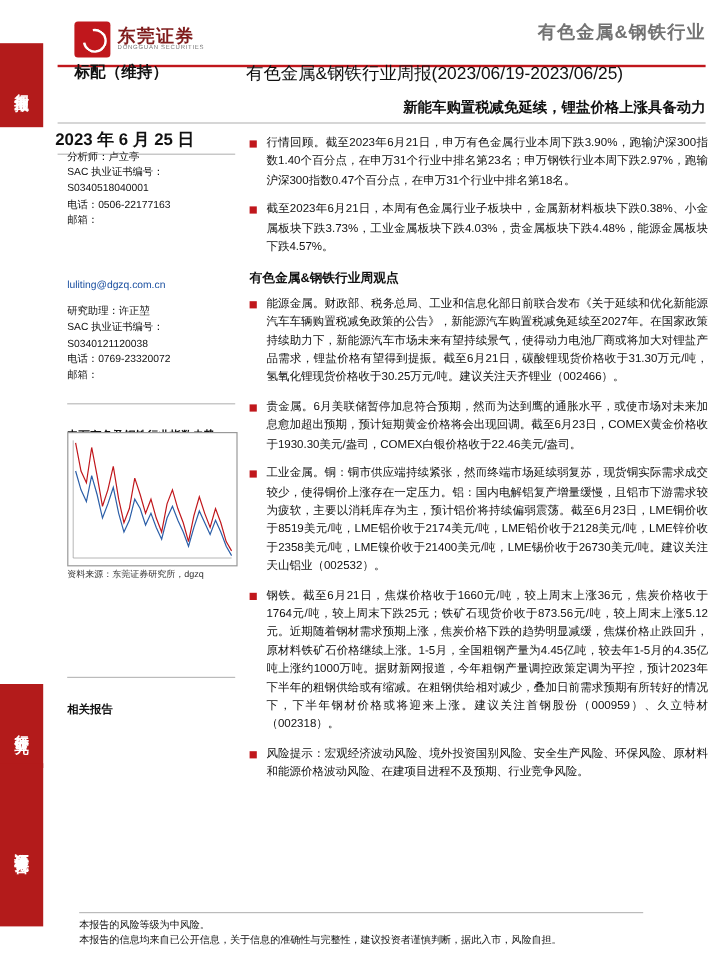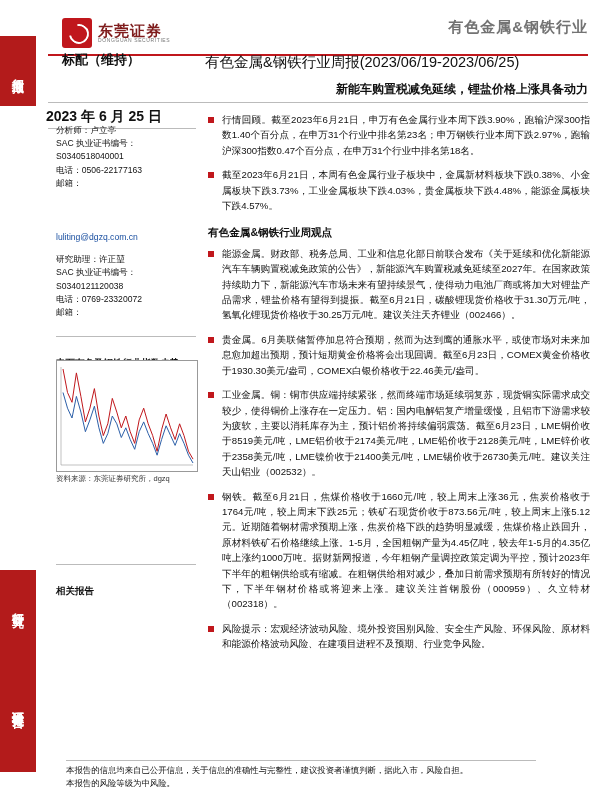--- a/index.html
+++ b/index.html
@@ -230,17 +230,17 @@
     </div>
 
     <div class="item">
       <span class="bullet"></span>
       <span>风险提示：宏观经济波动风险、境外投资国别风险、安全生产风险、环保风险、原材料和能源价格波动风险、在建项目进程不及预期、行业竞争风险。</span>
     </div>
   </div>
 
   <div class="foot-rule"></div>
   <div class="foot">
+    <div>本报告的风险等级为中风险。</div>
     <div>本报告的信息均来自已公开信息，关于信息的准确性与完整性，建议投资者谨慎判断，据此入市，风险自担。</div>
-    <div>本报告的风险等级为中风险。</div>
   </div>
 
 </div>
 
 </body></html>

